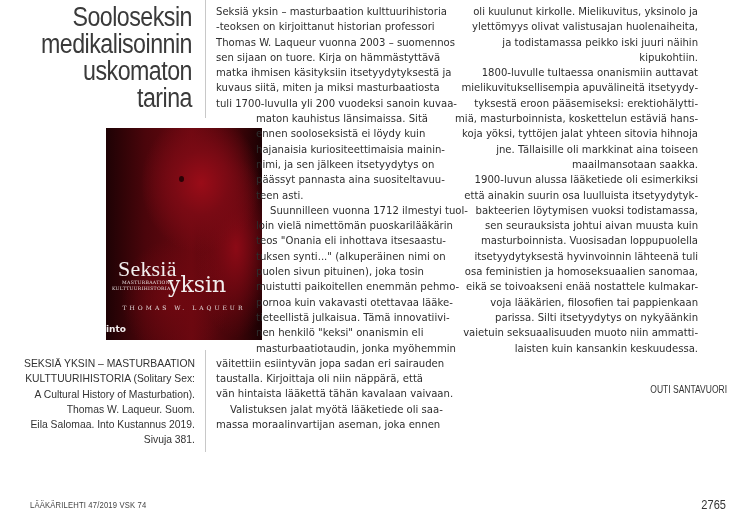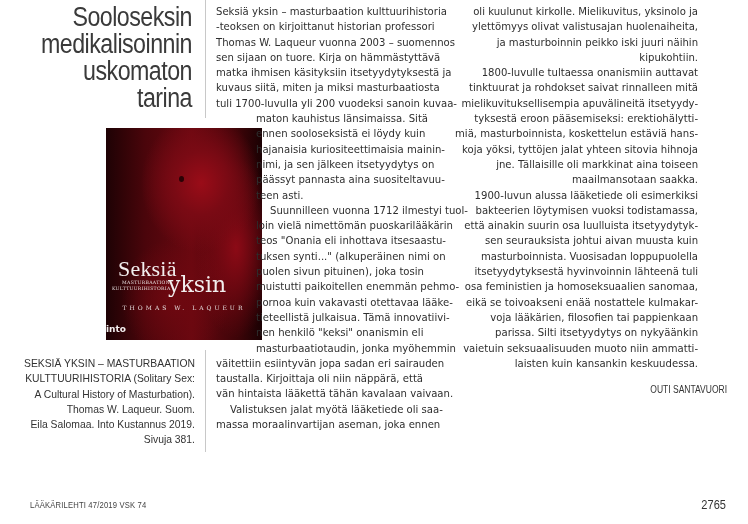--- a/index.html
+++ b/index.html
@@ -132,33 +132,32 @@
   <div class="ln">väitettiin esiintyvän jopa sadan eri sairauden</div>
   <div class="ln">taustalla. Kirjoittaja oli niin näppärä, että</div>
   <div class="ln">vän hintaista lääkettä tähän kavalaan vaivaan.</div>
   <div class="ln ind">Valistuksen jalat myötä lääketiede oli saa-</div>
   <div class="ln">massa moraalinvartijan aseman, joka ennen</div>
 </div>
 
 <div class="col col-right">
   <div class="ln">oli kuulunut kirkolle. Mielikuvitus, yksinolo ja</div>
   <div class="ln">ylettömyys olivat valistusajan huolenaiheita,</div>
-  <div class="ln">ja masturboinnin peikko iski juuri näihin</div>
+  <div class="ln">ja todistamassa peikko iski juuri näihin</div>
   <div class="ln">kipukohtiin.</div>
   <div class="ln ind">1800-luvulle tultaessa onanismiin auttavat</div>
-  <div class="ln">tinktuurat ja rohdokset saivat rinnalleen mitä</div>
   <div class="ln">mielikuvituksellisempia apuvälineitä itsetyydy-</div>
   <div class="ln">tyksestä eroon pääsemiseksi: erektiohälytti-</div>
   <div class="ln">miä, masturboinnista, koskettelun estäviä hans-</div>
   <div class="ln">koja yöksi, tyttöjen jalat yhteen sitovia hihnoja</div>
   <div class="ln">jne. Tällaisille oli markkinat aina toiseen</div>
   <div class="ln">maailmansotaan saakka.</div>
   <div class="ln ind">1900-luvun alussa lääketiede oli esimerkiksi</div>
+  <div class="ln">että ainakin suurin osa luulluista itsetyydytyk-</div>
   <div class="ln">bakteerien löytymisen vuoksi todistamassa,</div>
-  <div class="ln">että ainakin suurin osa luulluista itsetyydytyk-</div>
   <div class="ln">sen seurauksista johtui aivan muusta kuin</div>
   <div class="ln">masturboinnista. Vuosisadan loppupuolella</div>
   <div class="ln">itsetyydytyksestä hyvinvoinnin lähteenä tuli</div>
   <div class="ln">osa feministien ja homoseksuaalien sanomaa,</div>
   <div class="ln">eikä se toivoakseni enää nostattele kulmakar-</div>
   <div class="ln">voja lääkärien, filosofien tai pappienkaan</div>
   <div class="ln">parissa. Silti itsetyydytys on nykyäänkin</div>
   <div class="ln">vaietuin seksuaalisuuden muoto niin ammatti-</div>
   <div class="ln">laisten kuin kansankin keskuudessa.</div>
 </div>

